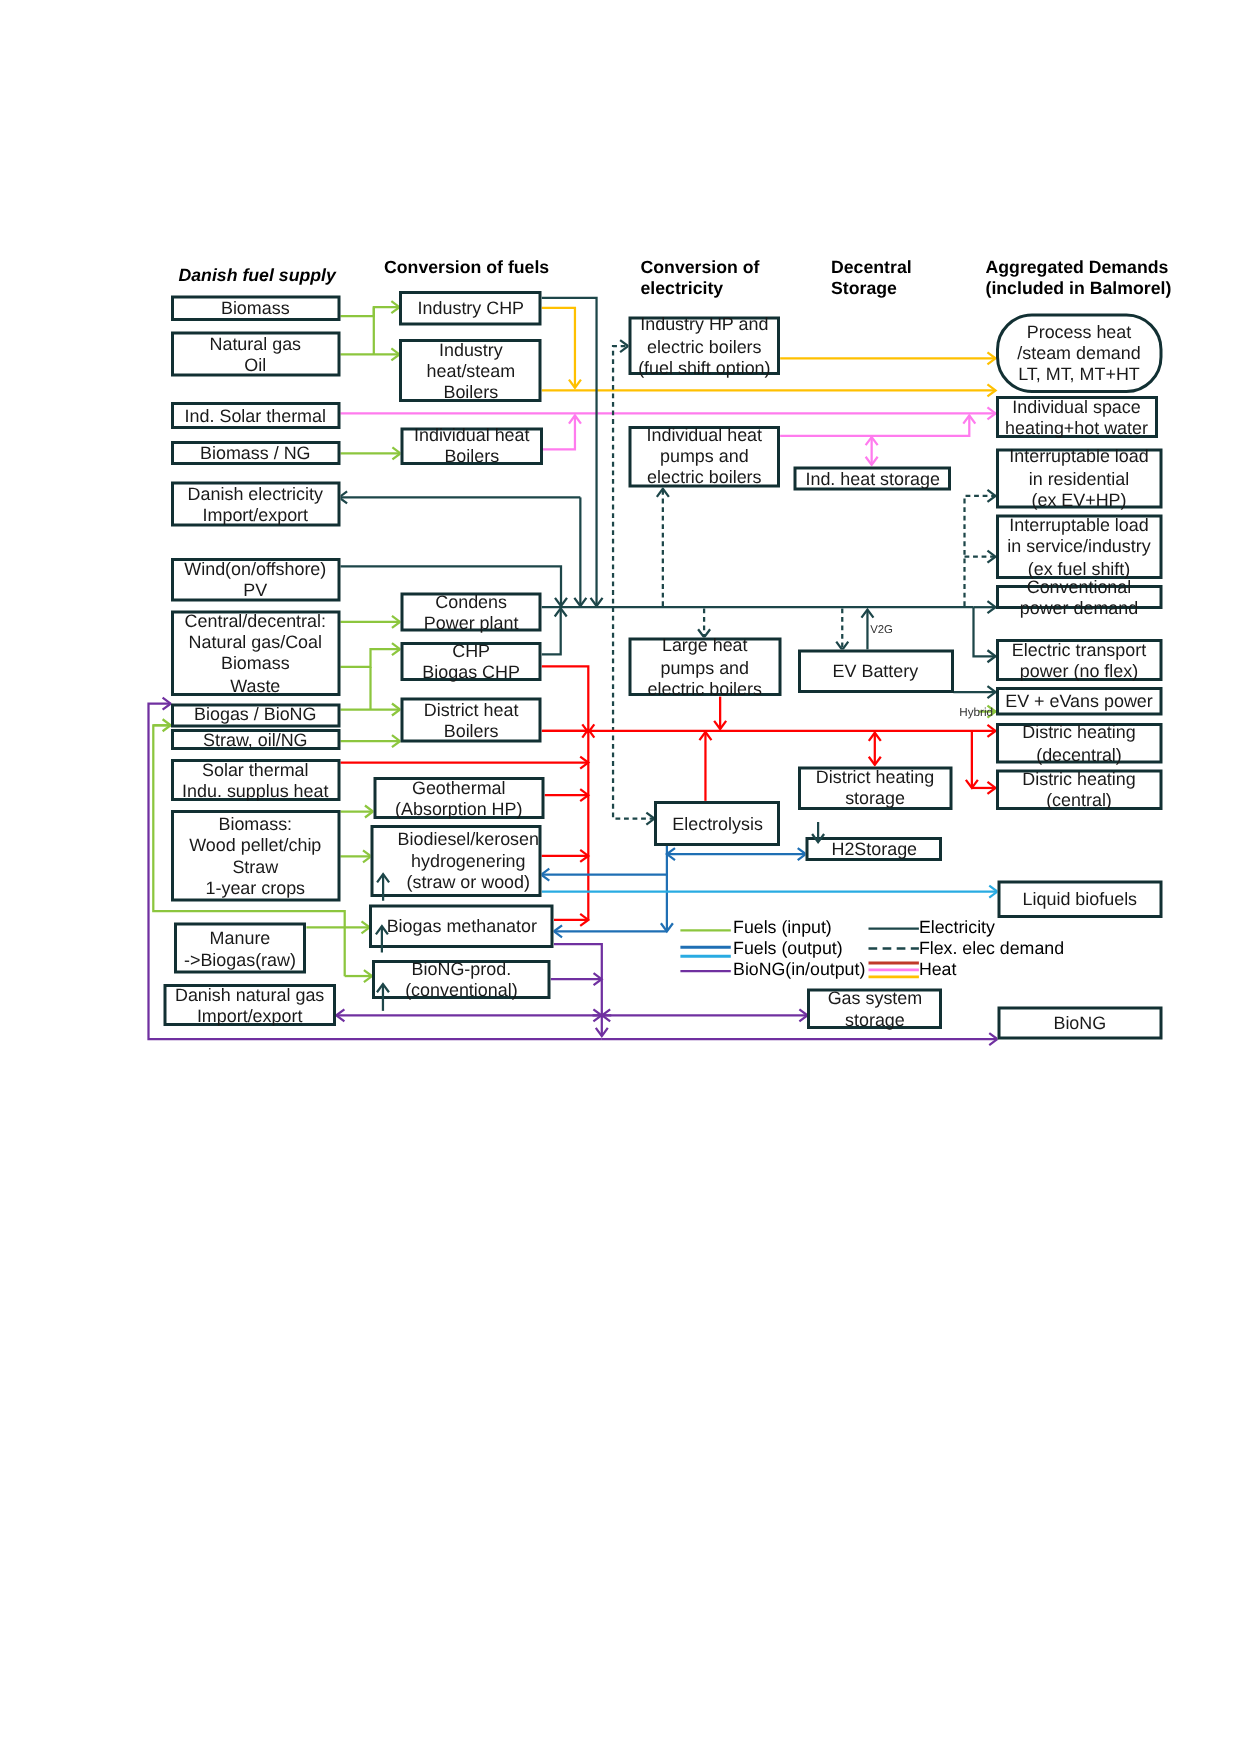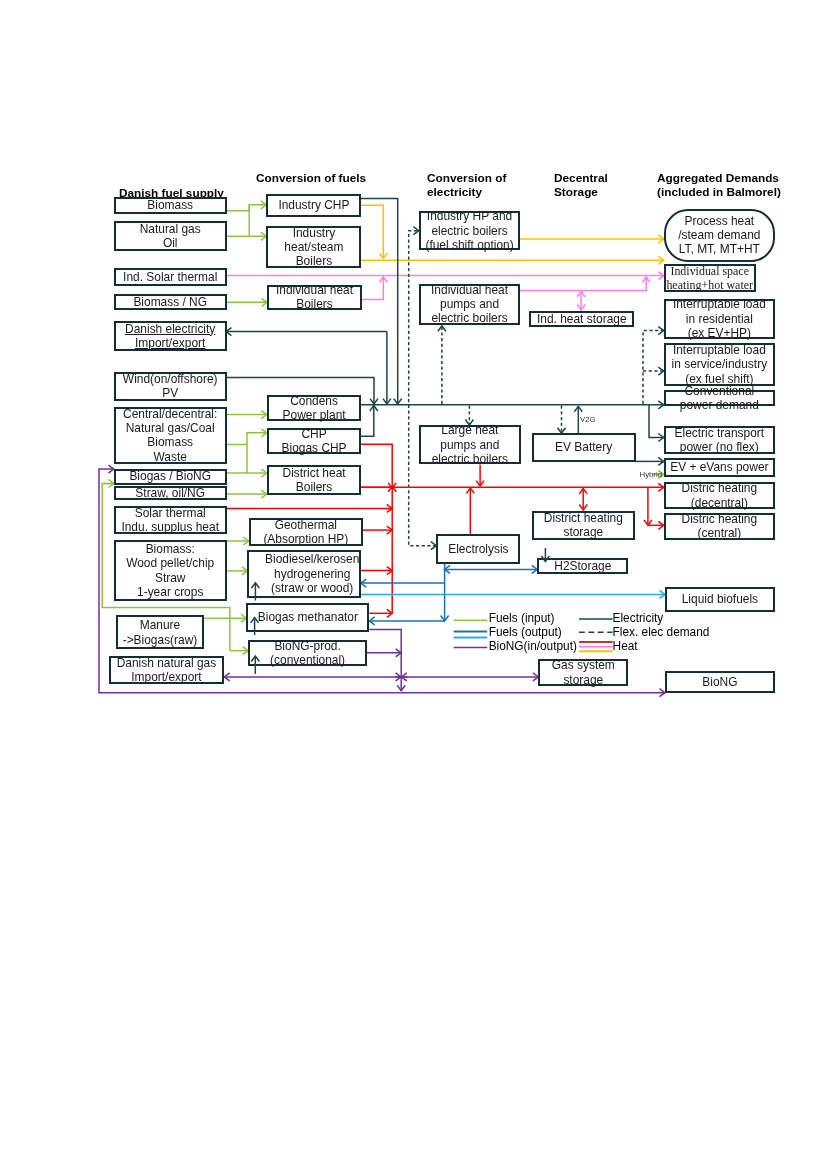--- a/index.html
+++ b/index.html
@@ -148,36 +148,36 @@
       <path d="M 401.2 676.9 L 538.3 676.9" fill="none" stroke="#7030A0" stroke-width="1.5" stroke-linecap="butt" stroke-linejoin="miter"></path>
       <path d="M 532.90 680.90 L 538.30 676.90 L 532.90 672.90" fill="none" stroke="#7030A0" stroke-width="1.5" stroke-linecap="butt" stroke-linejoin="miter"></path>
       <path d="M 407.5 676.9 L 401.4 676.9" fill="none" stroke="#7030A0" stroke-width="1.5" stroke-linecap="butt" stroke-linejoin="miter"></path>
       <path d="M 406.80 672.90 L 401.40 676.90 L 406.80 680.90" fill="none" stroke="#7030A0" stroke-width="1.5" stroke-linecap="butt" stroke-linejoin="miter"></path>
       <path d="M 395 676.9 L 401 676.9" fill="none" stroke="#7030A0" stroke-width="1.5" stroke-linecap="butt" stroke-linejoin="miter"></path>
       <path d="M 395.60 680.90 L 401.00 676.90 L 395.60 672.90" fill="none" stroke="#7030A0" stroke-width="1.5" stroke-linecap="butt" stroke-linejoin="miter"></path>
       <path d="M 401.2 692.7 L 664.9 692.7" fill="none" stroke="#7030A0" stroke-width="1.5" stroke-linecap="butt" stroke-linejoin="miter"></path>
       <path d="M 659.50 696.70 L 664.90 692.70 L 659.50 688.70" fill="none" stroke="#7030A0" stroke-width="1.5" stroke-linecap="butt" stroke-linejoin="miter"></path>
     </svg>
   <div id="headers">
-      <div class="colhdr" style="left: 119px; top: 187px;">Danish fuel supply</div>
+      <div class="colhdr" style="left: 119px; top: 177px; font-style: italic;">Danish fuel supply</div>
       <div class="colhdr" style="left: 256px; top: 172.3px;">Conversion of fuels</div>
       <div class="colhdr" style="left: 427px; top: 172.3px;">Conversion of
 electricity</div>
       <div class="colhdr" style="left: 554px; top: 172.3px;">Decentral
 Storage</div>
       <div class="colhdr" style="left: 657px; top: 172.3px;">Aggregated Demands
 (included in Balmorel)</div>
     </div>
   <div id="boxes">
       <div class="bx" style="left: 113.8px; top: 197.3px; width: 112.8px; height: 16.3px;"><span>Biomass</span></div>
       <div class="bx" style="left: 113.8px; top: 220.8px; width: 112.8px; height: 30px;"><span>Natural gas
 Oil</span></div>
       <div class="bx" style="left: 113.8px; top: 267.9px; width: 112.8px; height: 18px;"><span>Ind. Solar thermal</span></div>
       <div class="bx" style="left: 113.8px; top: 294.4px; width: 112.8px; height: 16px;"><span>Biomass / NG</span></div>
-      <div class="bx" style="left: 113.8px; top: 320.6px; width: 112.8px; height: 30.8px; text-decoration: underline;"><span>Danish electricity
+      <div class="bx" style="left: 113.8px; top: 320.6px; width: 112.8px; height: 30.8px;"><span>Danish electricity
 Import/export</span></div>
       <div class="bx" style="left: 113.8px; top: 371.5px; width: 112.8px; height: 29.2px;"><span>Wind(on/offshore)
 PV</span></div>
       <div class="bx" style="left: 113.8px; top: 406.9px; width: 112.8px; height: 57.1px;"><span>Central/decentral:
 Natural gas/Coal
 Biomass
 Waste</span></div>
       <div class="bx" style="left: 113.8px; top: 468.6px; width: 112.8px; height: 16px;"><span>Biogas / BioNG</span></div>
       <div class="bx" style="left: 113.8px; top: 486px; width: 112.8px; height: 13.9px;"><span>Straw, oil/NG</span></div>
       <div class="bx" style="left: 113.8px; top: 506.4px; width: 112.8px; height: 27.5px;"><span>Solar thermal
@@ -223,21 +223,21 @@
       <div class="bx" style="left: 529.2px; top: 310.9px; width: 105.2px; height: 16px;"><span>Ind. heat storage</span></div>
       <div class="bx" style="left: 531.6px; top: 433.2px; width: 104px; height: 28.9px;"><span>EV Battery</span></div>
       <div class="bx" style="left: 531.6px; top: 510.9px; width: 103.5px; height: 28.9px;"><span>District heating
 storage</span></div>
       <div class="bx" style="left: 537.2px; top: 557.8px; width: 91.3px; height: 15.8px;"><span>H2Storage</span></div>
       <div class="bx" style="left: 538.3px; top: 659.3px; width: 90px; height: 26.5px;"><span>Gas system
 storage</span></div>
       <div class="bx" style="left: 663.7px; top: 208.6px; width: 111.3px; height: 53.4px; border-radius: 24px;"><span>Process heat
 /steam demand
 LT, MT, MT+HT</span></div>
-      <div class="bx" style="left: 663.7px; top: 264.4px; width: 92px; height: 27.2px; font-family: Liberation Serif, serif;"><span>Individual space
+      <div class="bx" style="left: 663.7px; top: 264.4px; width: 108px; height: 27.2px;"><span>Individual space
 heating+hot water</span></div>
       <div class="bx" style="left: 663.7px; top: 298.7px; width: 111.3px; height: 40px;"><span>Interruptable load
 in residential
 (ex EV+HP)</span></div>
       <div class="bx" style="left: 663.7px; top: 343.2px; width: 111.3px; height: 42.6px;"><span>Interruptable load
 in service/industry
 (ex fuel shift)</span></div>
       <div class="bx" style="left: 663.7px; top: 389.9px; width: 111.3px; height: 16px;"><span>Conventional
 power demand</span></div>
       <div class="bx" style="left: 663.7px; top: 425.6px; width: 111.3px; height: 28.8px;"><span>Electric transport

